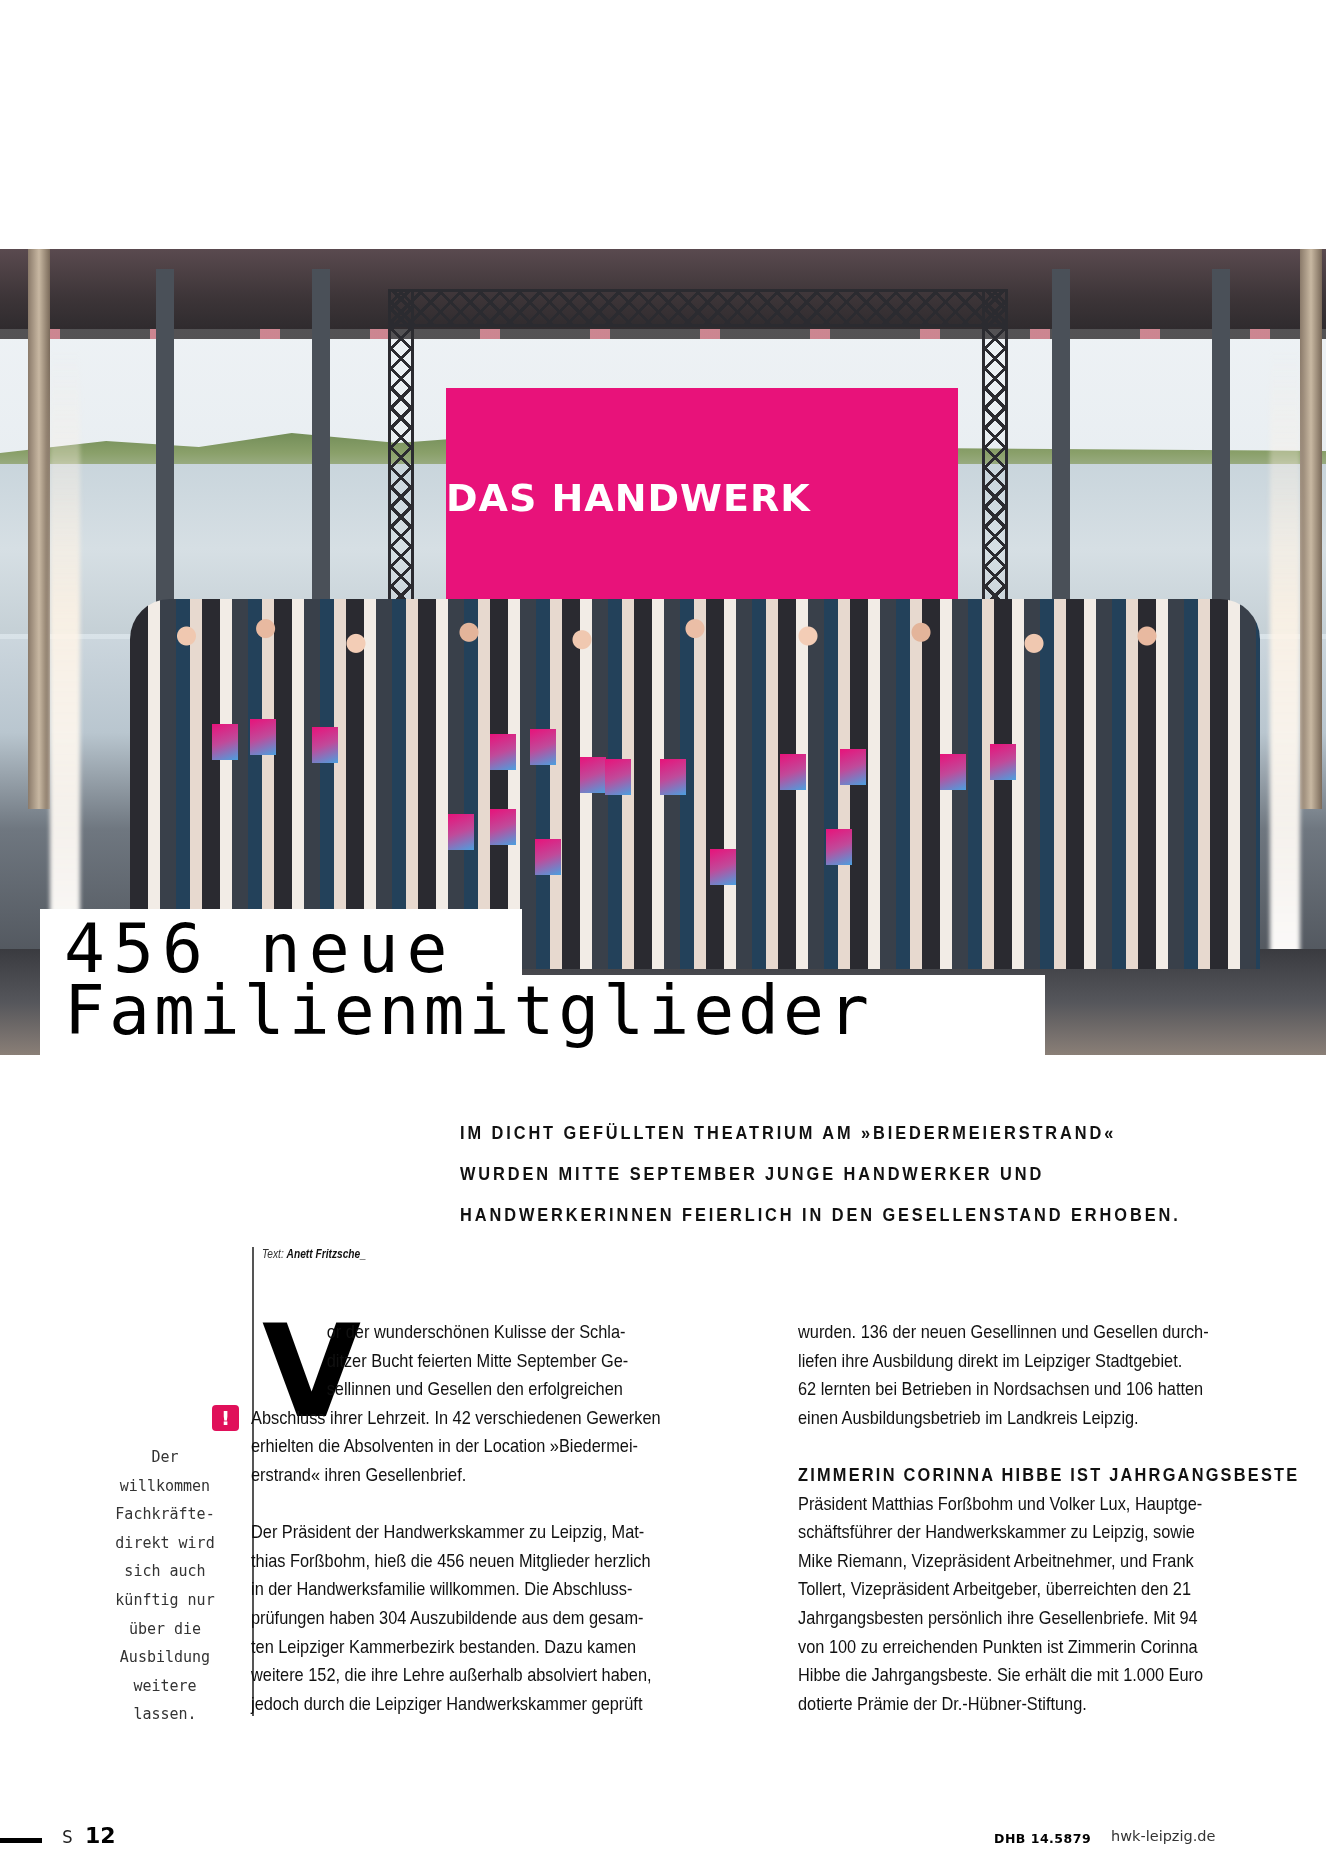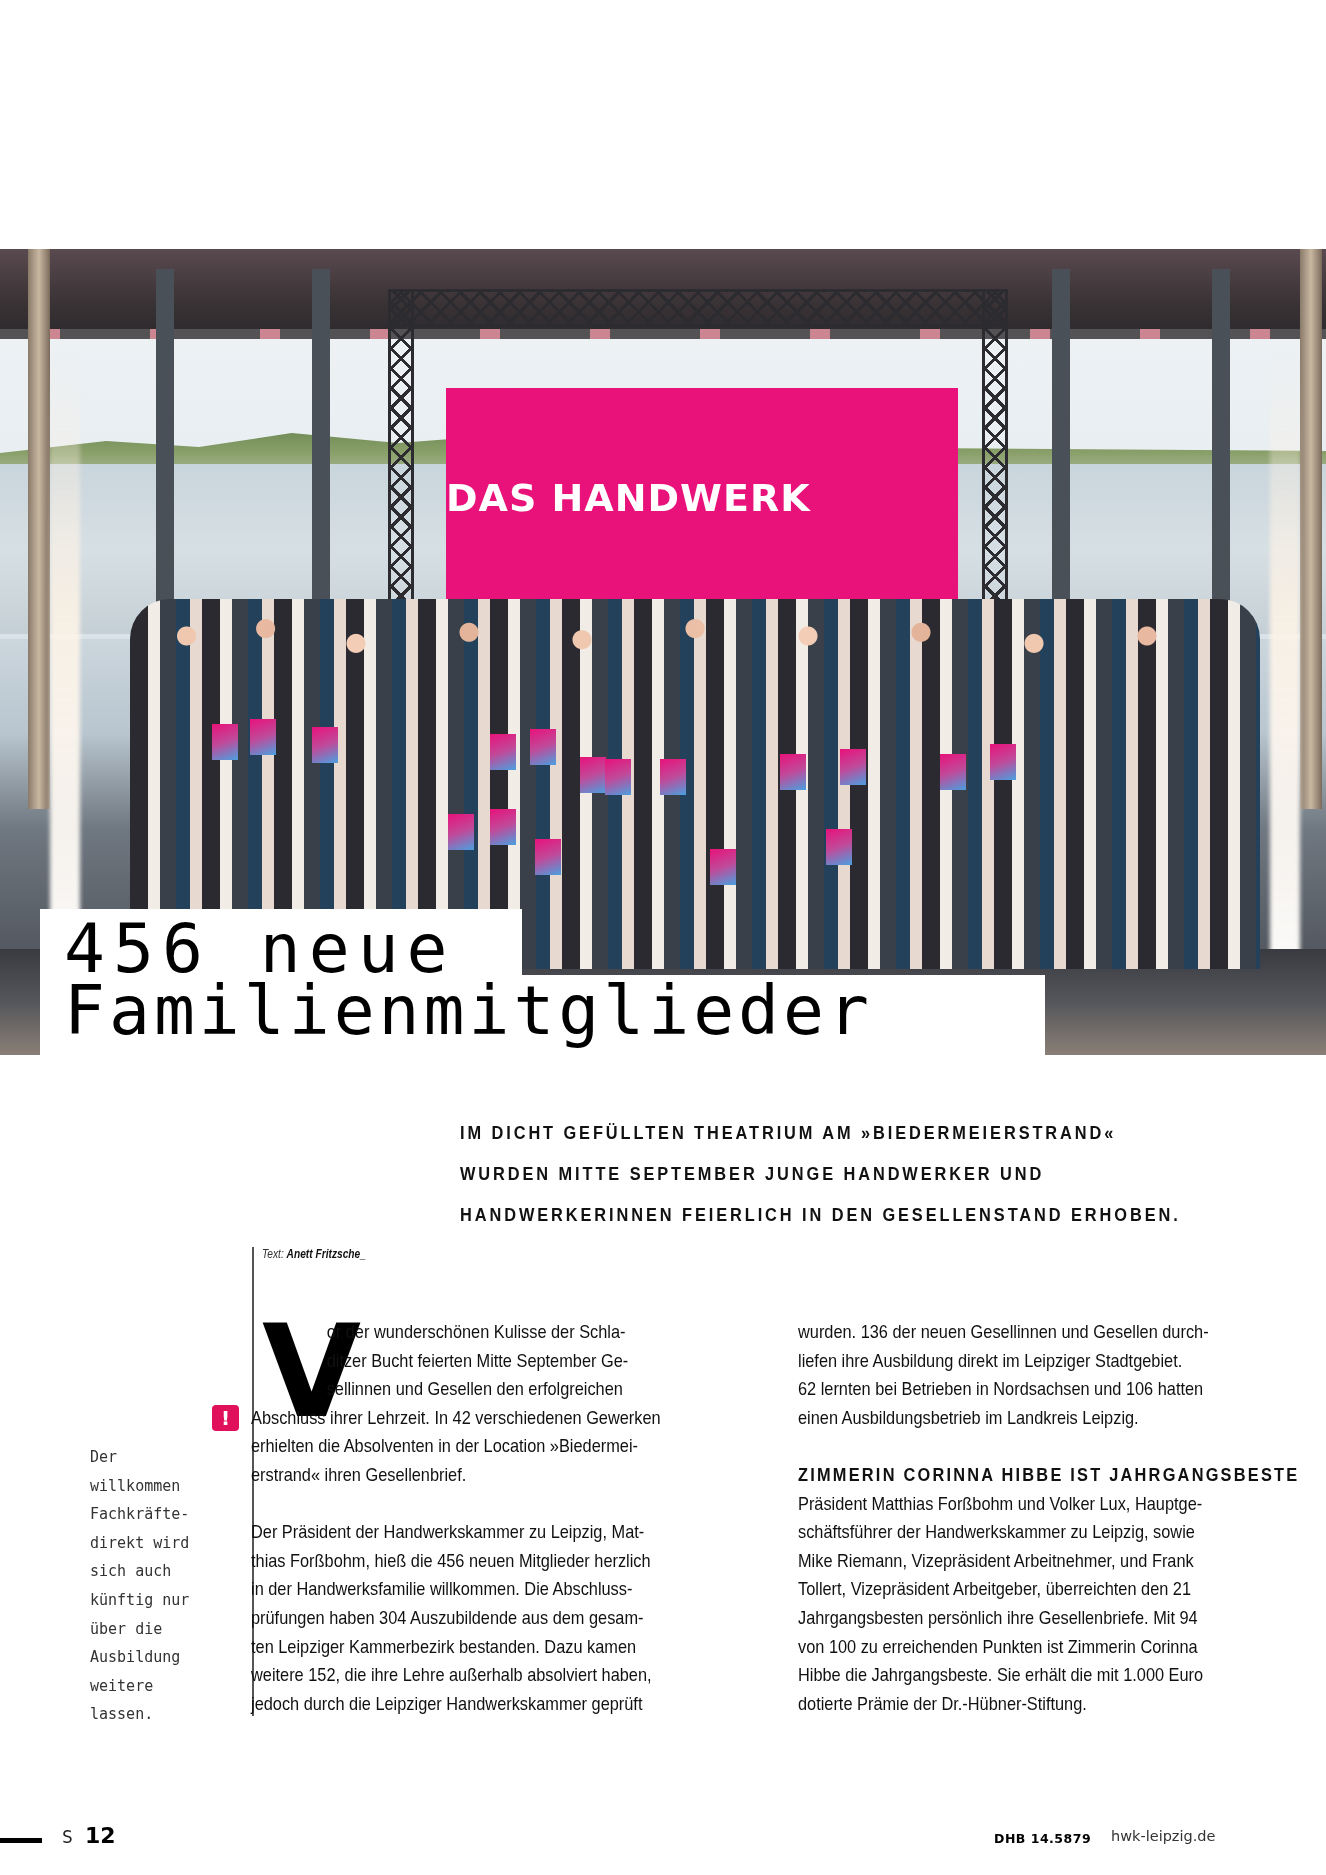--- a/index.html
+++ b/index.html
@@ -75,21 +75,21 @@
   .byline { position:absolute; left:262px; top:1247px; font-size:12px; font-style:italic; color:#333;
     transform: scaleX(0.85); transform-origin:left top; }
   .byline b { font-weight:bold; color:#111; }
 
   .divider { position:absolute; left:252px; top:1247px; width:1.5px; height:469px; background:#555; }
 
   
   .note-icon { position:absolute; left:212px; top:1405px; width:27px; height:26px; background:#e0105a;
     border-radius:4px; color:#fff; font-weight:bold; font-size:20px; line-height:26px; text-align:center;
     font-family:"DejaVu Sans", sans-serif; }
-  .note { position:absolute; left:90px; top:1443px; width:150px; text-align:left;
+  .note { position:absolute; left:90px; top:1443px; width:150px; text-align:center;
     font-family:"DejaVu Sans Mono", monospace; font-size:15px; line-height:28.6px; color:#333; }
   .note span { display:block; white-space:nowrap; }
 
   
   .col { position:absolute; top:1318px; font-family:"Liberation Sans", sans-serif; font-size:19px;
     line-height:28.6px; color:#111; }
   .col span.ln { display:block; white-space:nowrap; transform: scaleX(0.86); transform-origin:left top; }
   .col1 { left:251px; width:480px; }
   .col2 { left:798px; width:480px; }
   .dropcap { position:absolute; left:262px; top:1308px; font-family:"DejaVu Sans", sans-serif;

